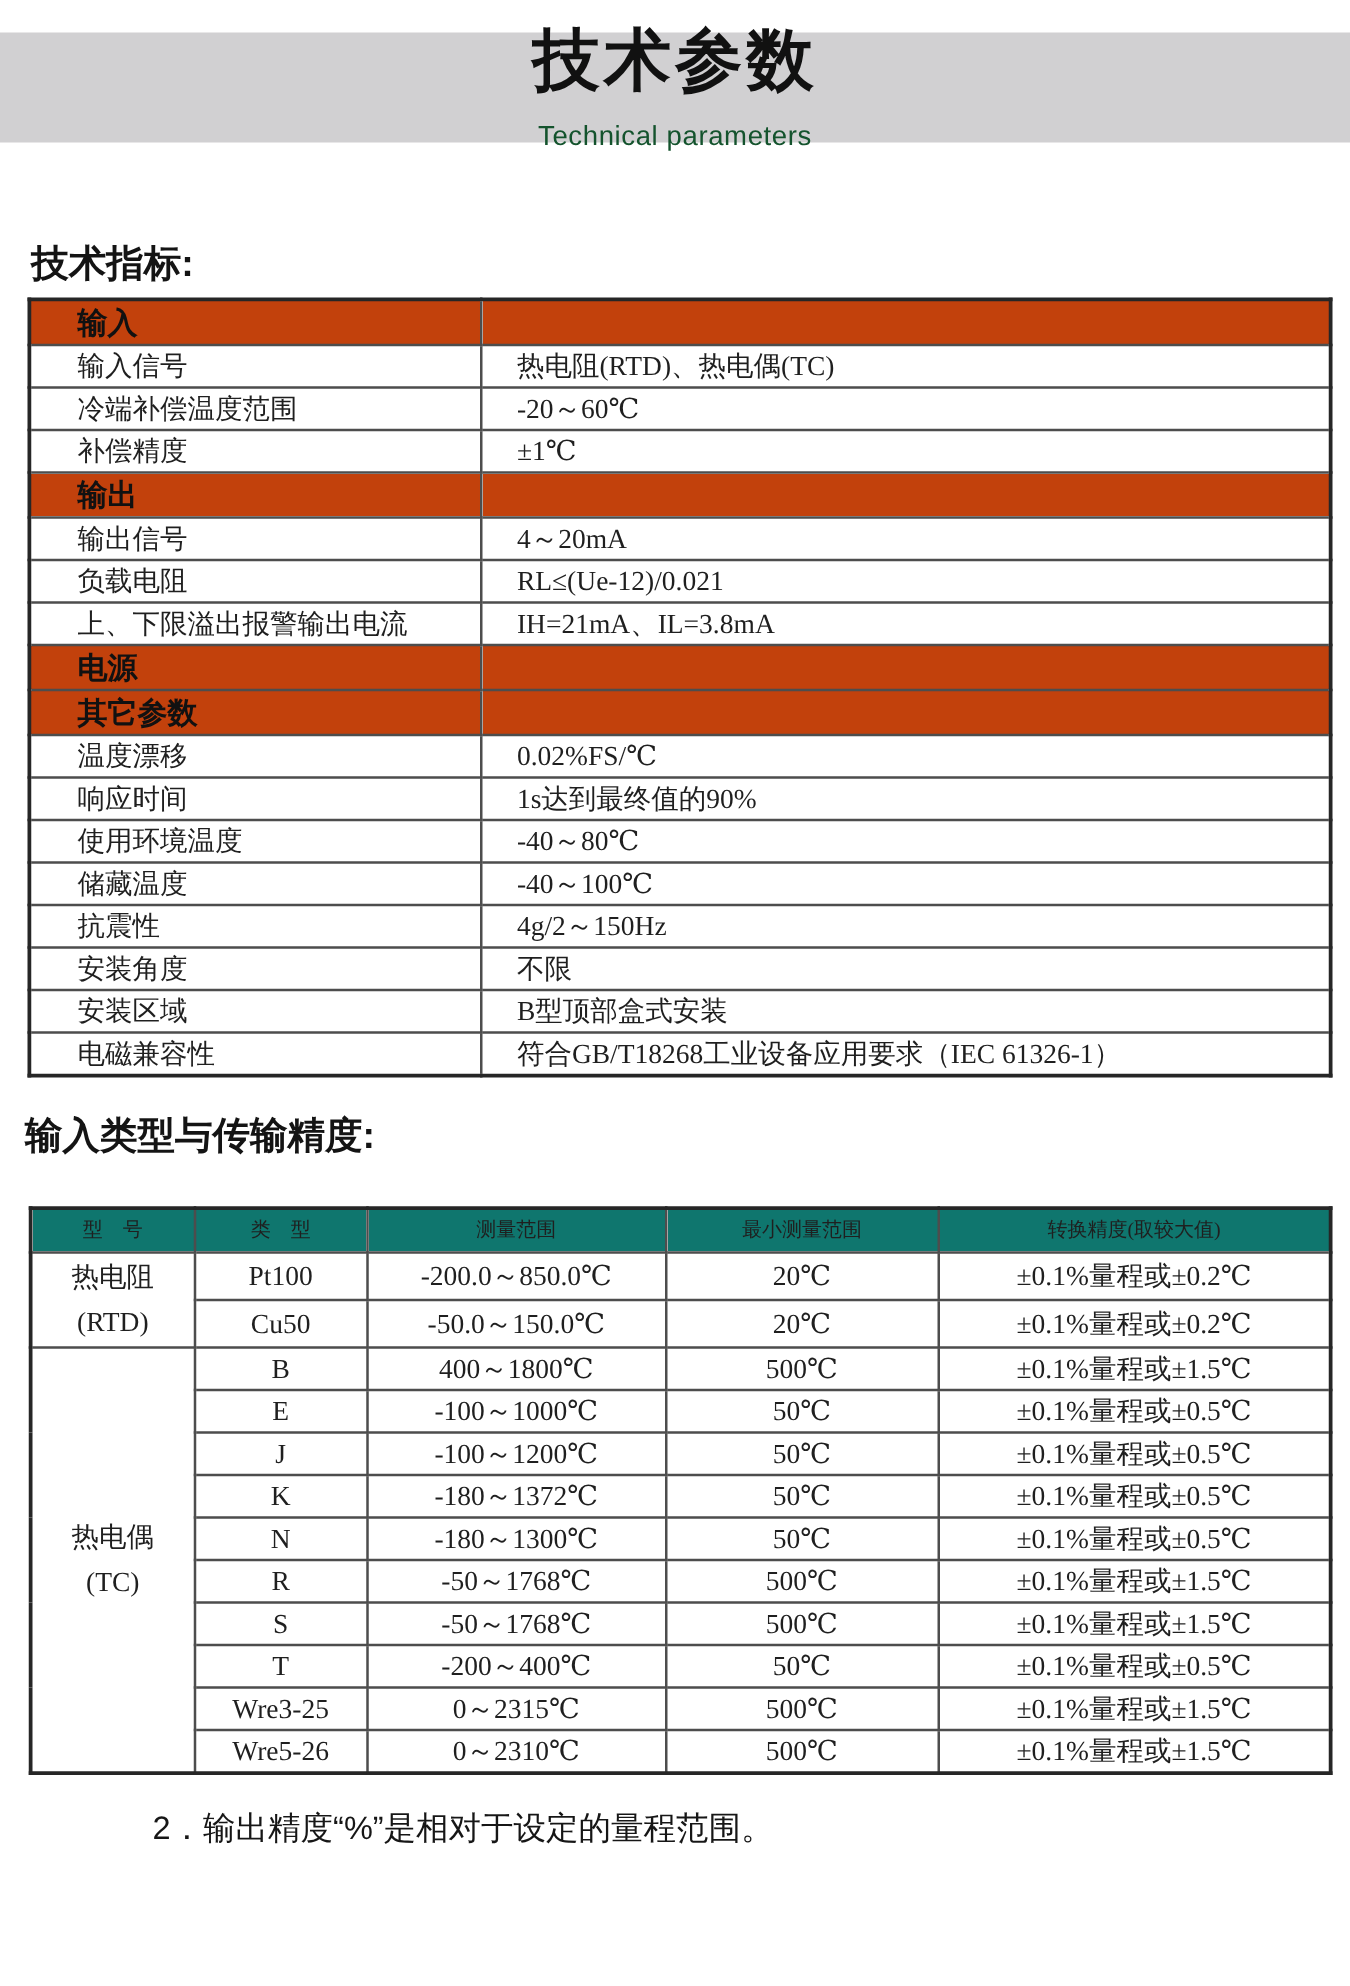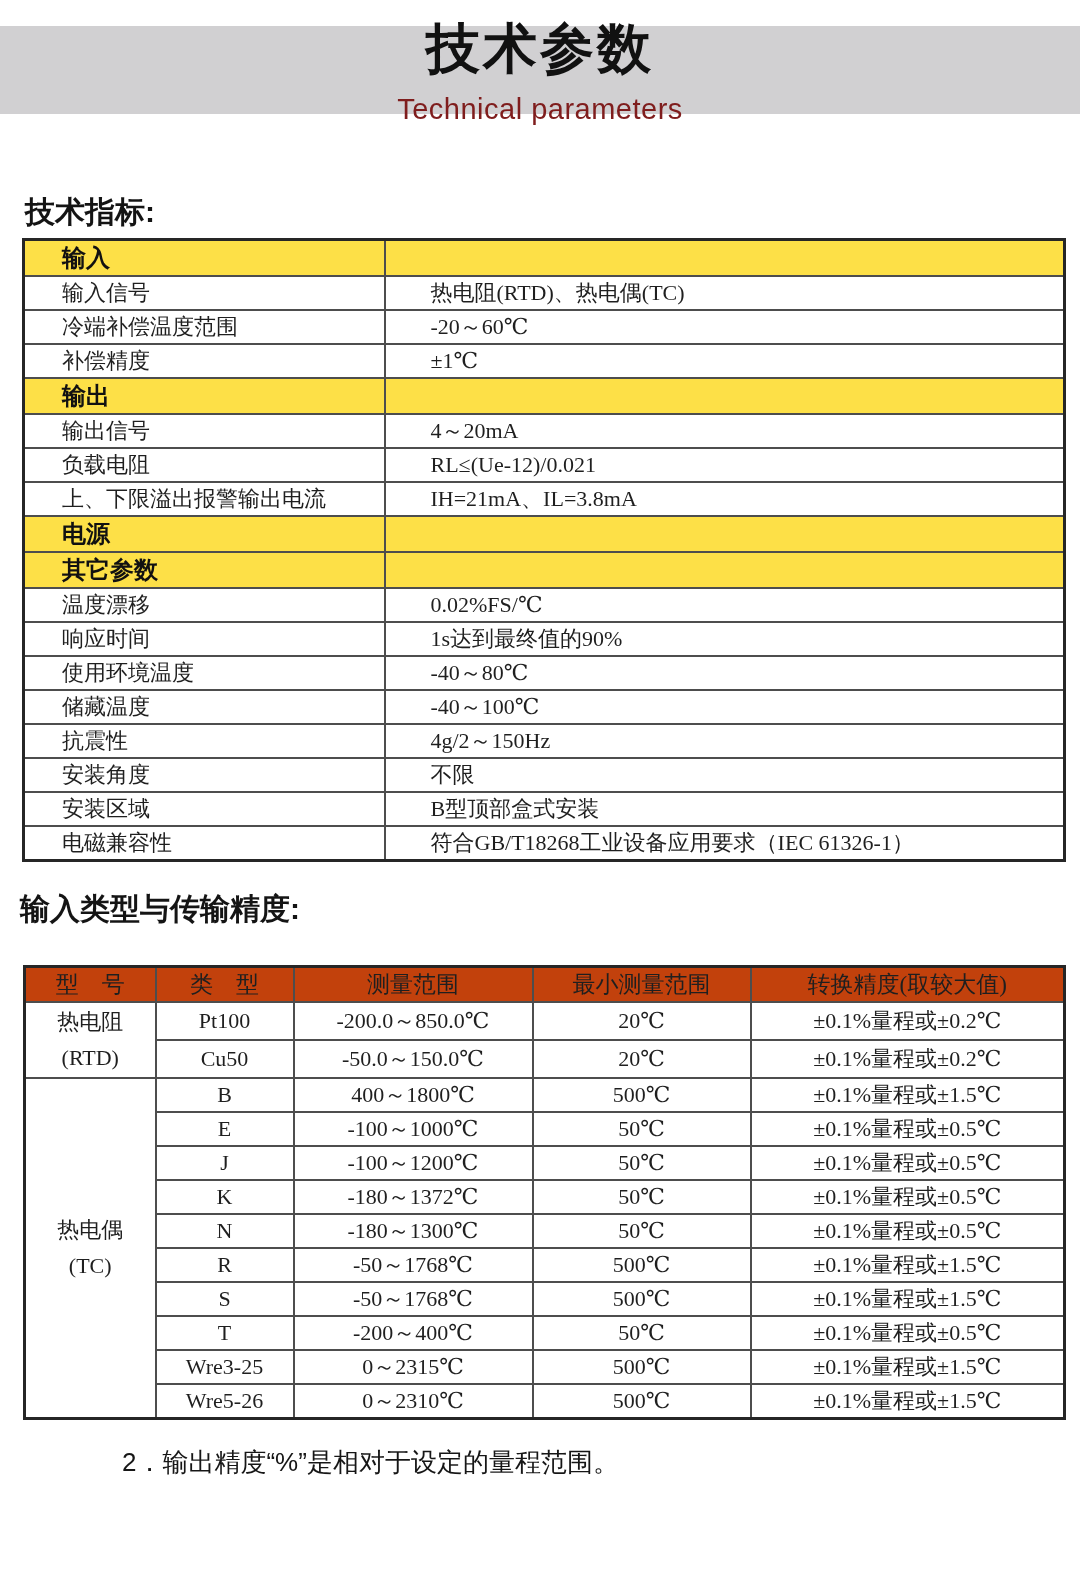--- a/index.html
+++ b/index.html
@@ -29,23 +29,23 @@
   .page-title {
     margin: 0;
     font-size: 54px;
     line-height: 58px;
     font-weight: bold;
     letter-spacing: 3px;
     color: #111;
   }
   .page-subtitle {
     margin-top: 19px;
-    font-size: 29px;
+    font-size: 22px;
     line-height: 26px;
-    color: #7f1d1d;
+    color: #14532d;
     letter-spacing: 0.5px;
   }
 
   
   .sec-heading {
     margin: 0;
     font-size: 30px;
     line-height: 38px;
     font-weight: bold;
     color: #141414;
@@ -68,42 +68,42 @@
   }
 
   
   .spec-table {
     width: 1041px;
     margin-left: 22px;
     border: 3px solid #262626;
   }
   .spec-table tr { height: 30.7px; }
   .spec-table td.label { padding-left: 37px; }
-  .spec-table td.value { padding-left: 45px; }
+  .spec-table td.value { padding-left: 28px; }
   .spec-table tr.section td {
-    background: #fde047;
+    background: #c2410c;
     font-family: "Liberation Sans", sans-serif;
     font-weight: bold;
     font-size: 24px;
     color: #111;
   }
 
   
   .acc-table {
     width: 1040px;
     margin-left: 23px;
     border: 3px solid #262626;
     text-align: center;
   }
   .acc-table thead tr { height: 35px; }
   .acc-table tbody tr { height: 34px; }
   .acc-table th {
-    background: #c2410c;
+    background: #0f766e;
     font-weight: normal;
-    font-size: 23px;
+    font-size: 16px;
   }
   .acc-table td.model {
     vertical-align: middle;
   }
   .acc-table td.model div {
     line-height: 36px;
   }
 
   
   .notes {

